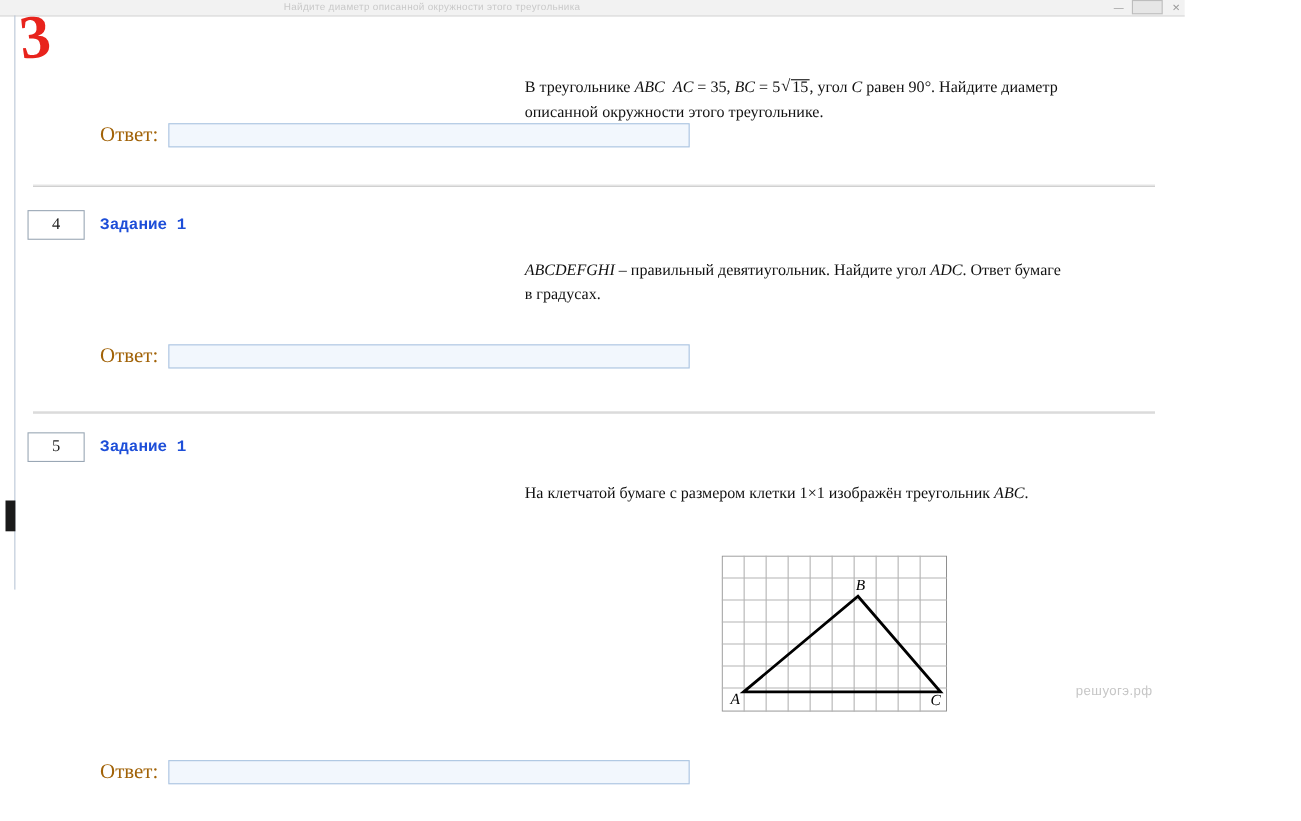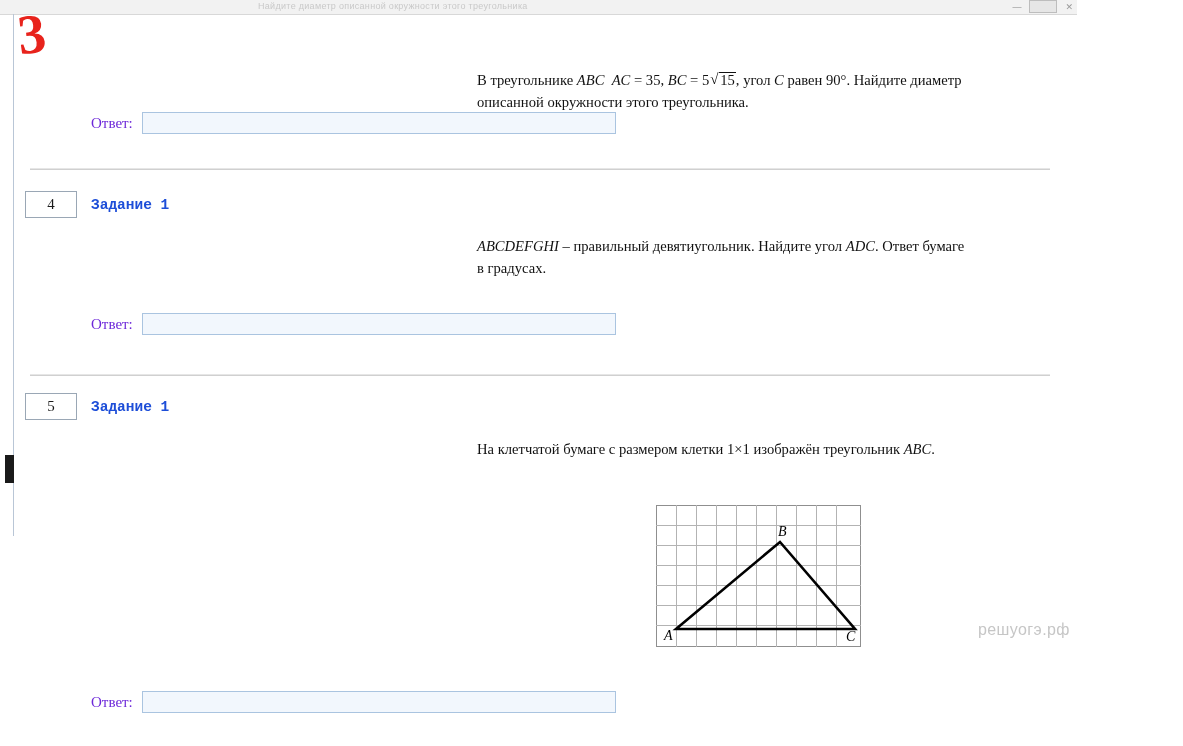--- a/index.html
+++ b/index.html
@@ -153,22 +153,22 @@
 
   .answer-row {
     position: absolute;
     left: 91px;
     display: flex;
     align-items: center;
     gap: 9px;
   }
   .answer-label {
     font-family: "Liberation Serif", serif;
-    font-size: 15px;
-    color: #6d28d9;
+    font-size: 19px;
+    color: #a16207;
   }
   .answer-input {
     width: 474px;
     height: 22px;
     border: 1px solid #aac4e0;
     background: #f2f7fd;
     box-sizing: border-box;
     outline: none;
     font-family: "Liberation Serif", serif;
     font-size: 14px;
@@ -192,21 +192,21 @@
     top: 505px;
     width: 205px;
     height: 142px;
   }
   .figure svg { display: block; }
   .watermark {
     position: absolute;
     left: 978px;
     top: 621px;
     font-family: "Liberation Sans", sans-serif;
-    font-size: 16px;
+    font-size: 12px;
     color: #c6c6c6;
     letter-spacing: 0.4px;
   }
 </style>
 </head>
 <body>
 
 <div class="top-strip">
   <div class="faint-text">Найдите диаметр описанной окружности этого треугольника</div>
   <div class="win-btns">
@@ -217,21 +217,21 @@
 </div>
 
 <div class="left-rule"></div>
 <div class="left-marker"></div>
 
 <div class="red-mark">3</div>
 
 <div class="task">
   <div class="stmt" style="top: 28px; margin-top: 41px;">
     <span>В треугольнике </span><span class="mi">ABC</span>&nbsp;&nbsp;<span class="mi">AC</span><span> = 35, </span><span class="mi">BC</span><span> = 5</span><span class="sqrt"><span>15</span></span><span>, угол </span><span class="mi">C</span><span> равен 90°. Найдите диаметр</span>
-    <div>описанной окружности этого треугольника.</div>
+    <div>описанной окружности этого треугольнике.</div>
   </div>
   <div class="answer-row" style="top: 112px;">
     <span class="answer-label">Ответ:</span>
     <input class="answer-input" type="text" placeholder="" style="">
   </div>
   <div class="divider" style="top: 168px;"></div>
 </div>
 
 <div class="task">
   <div class="task-head" style="top: 191px;">

